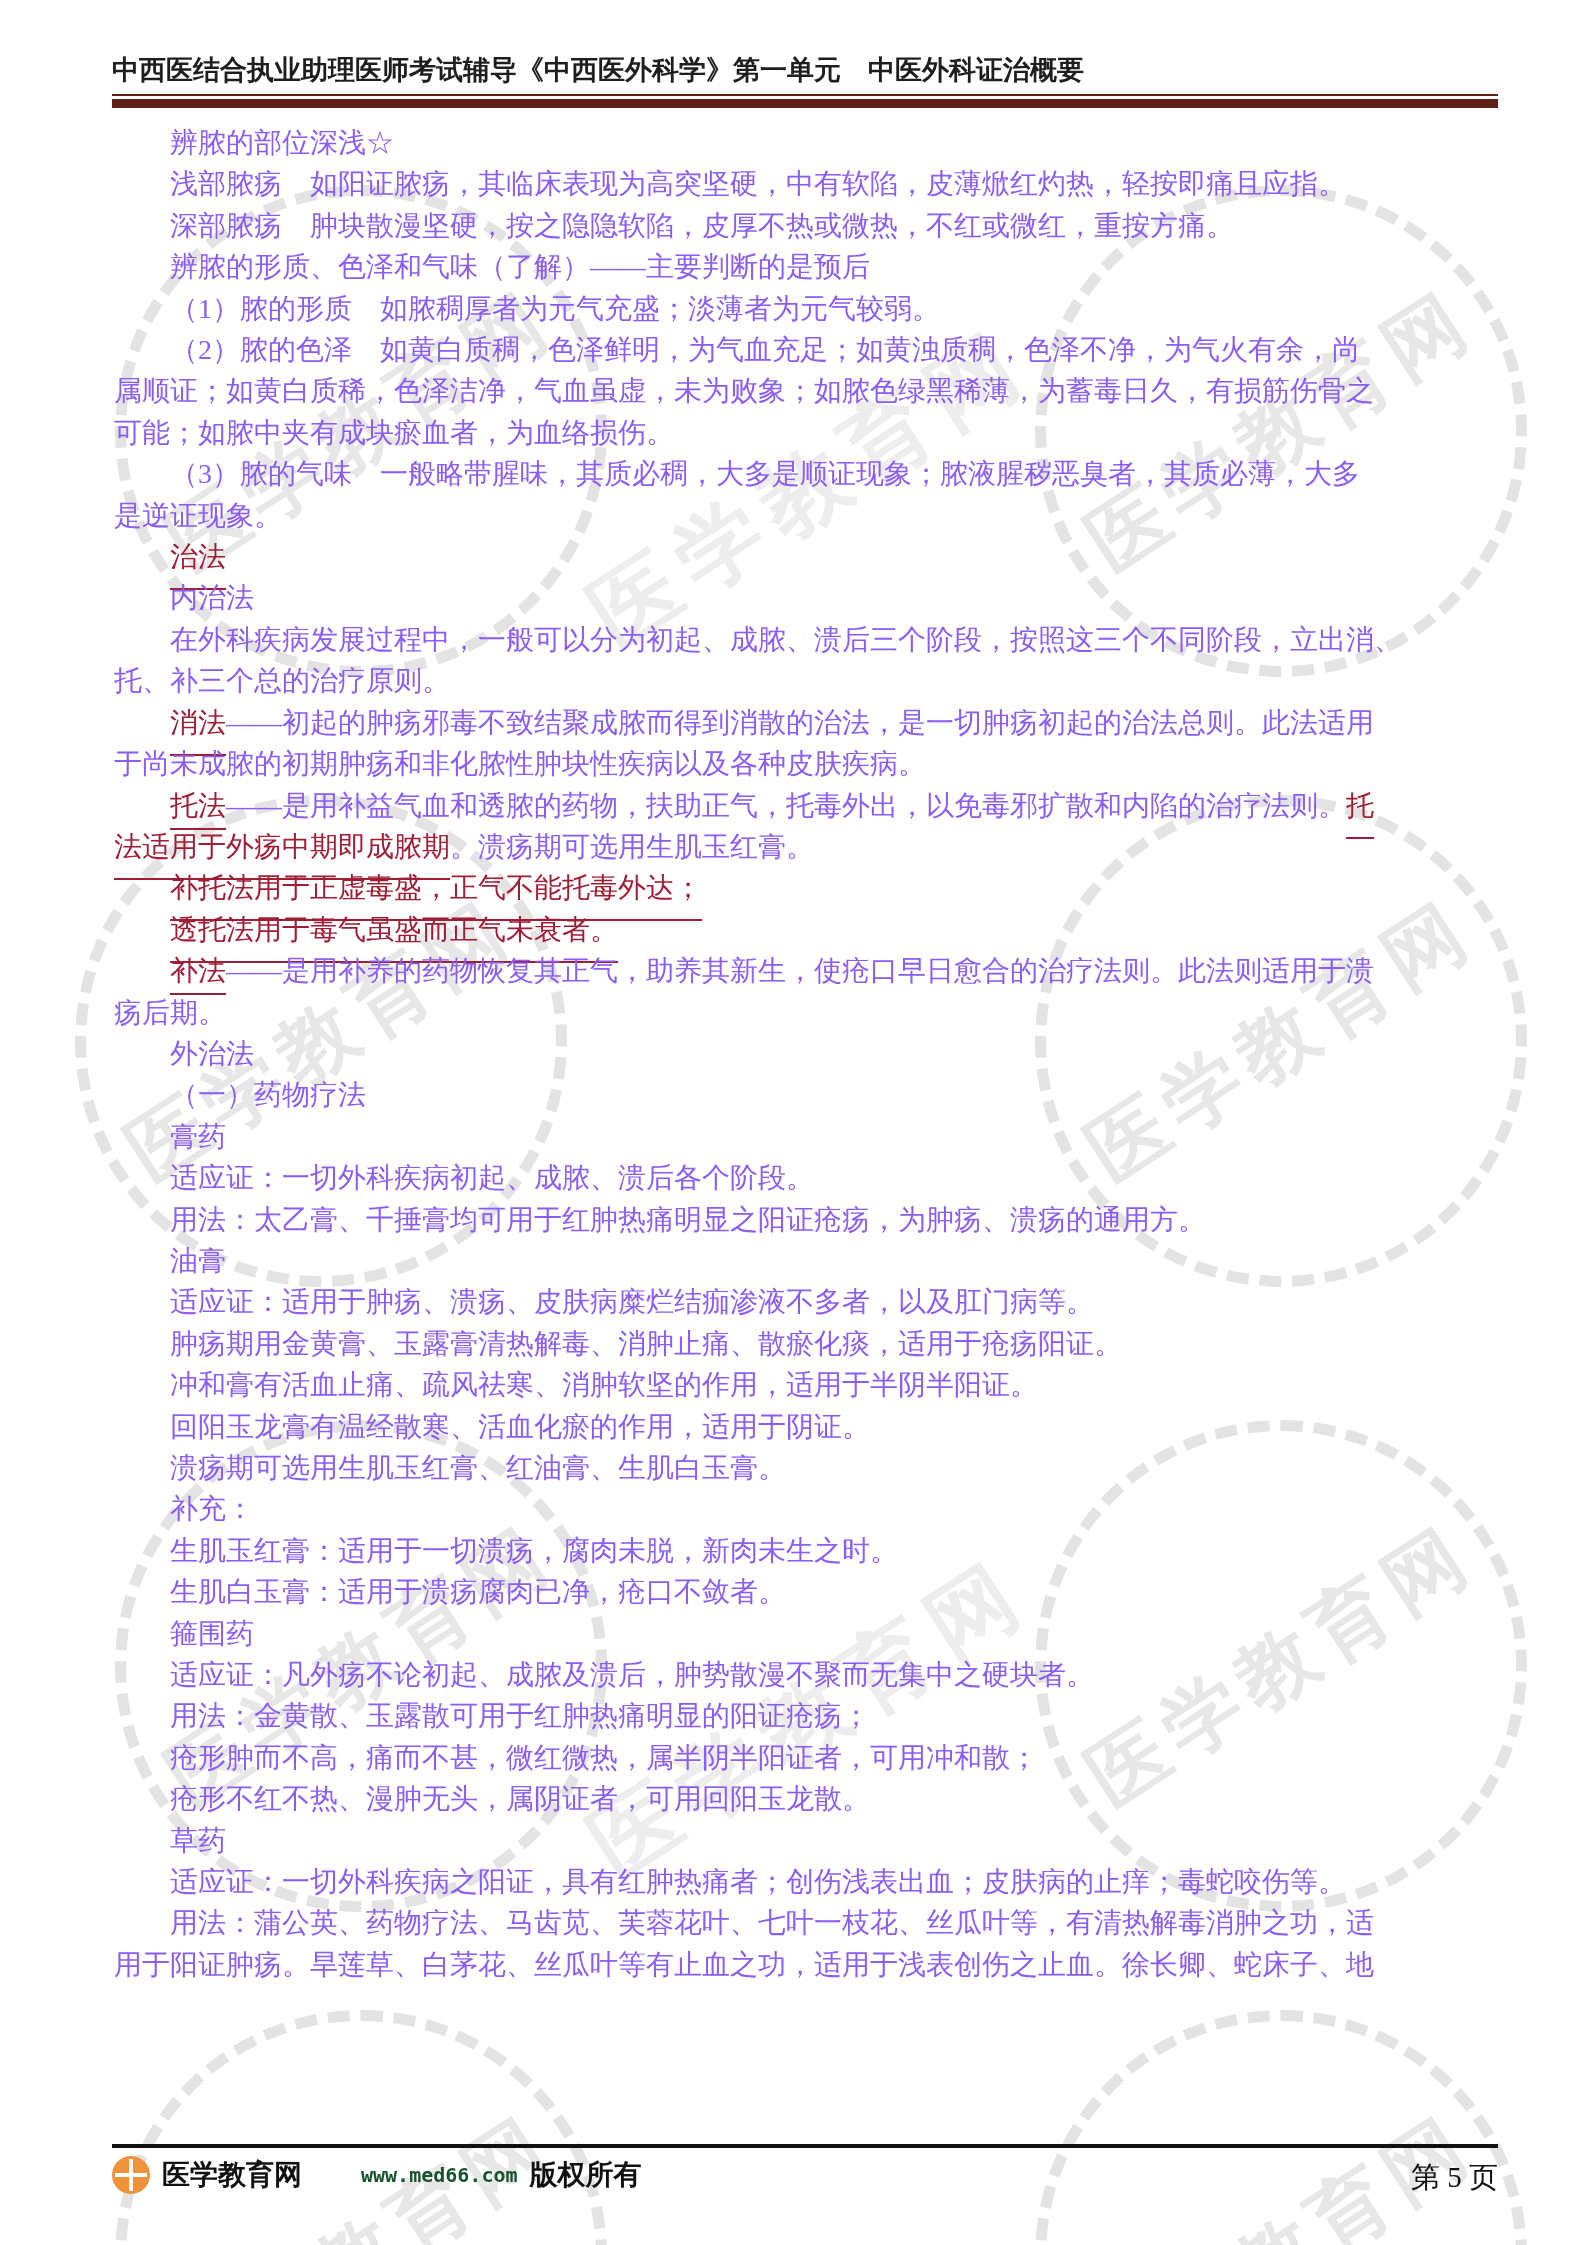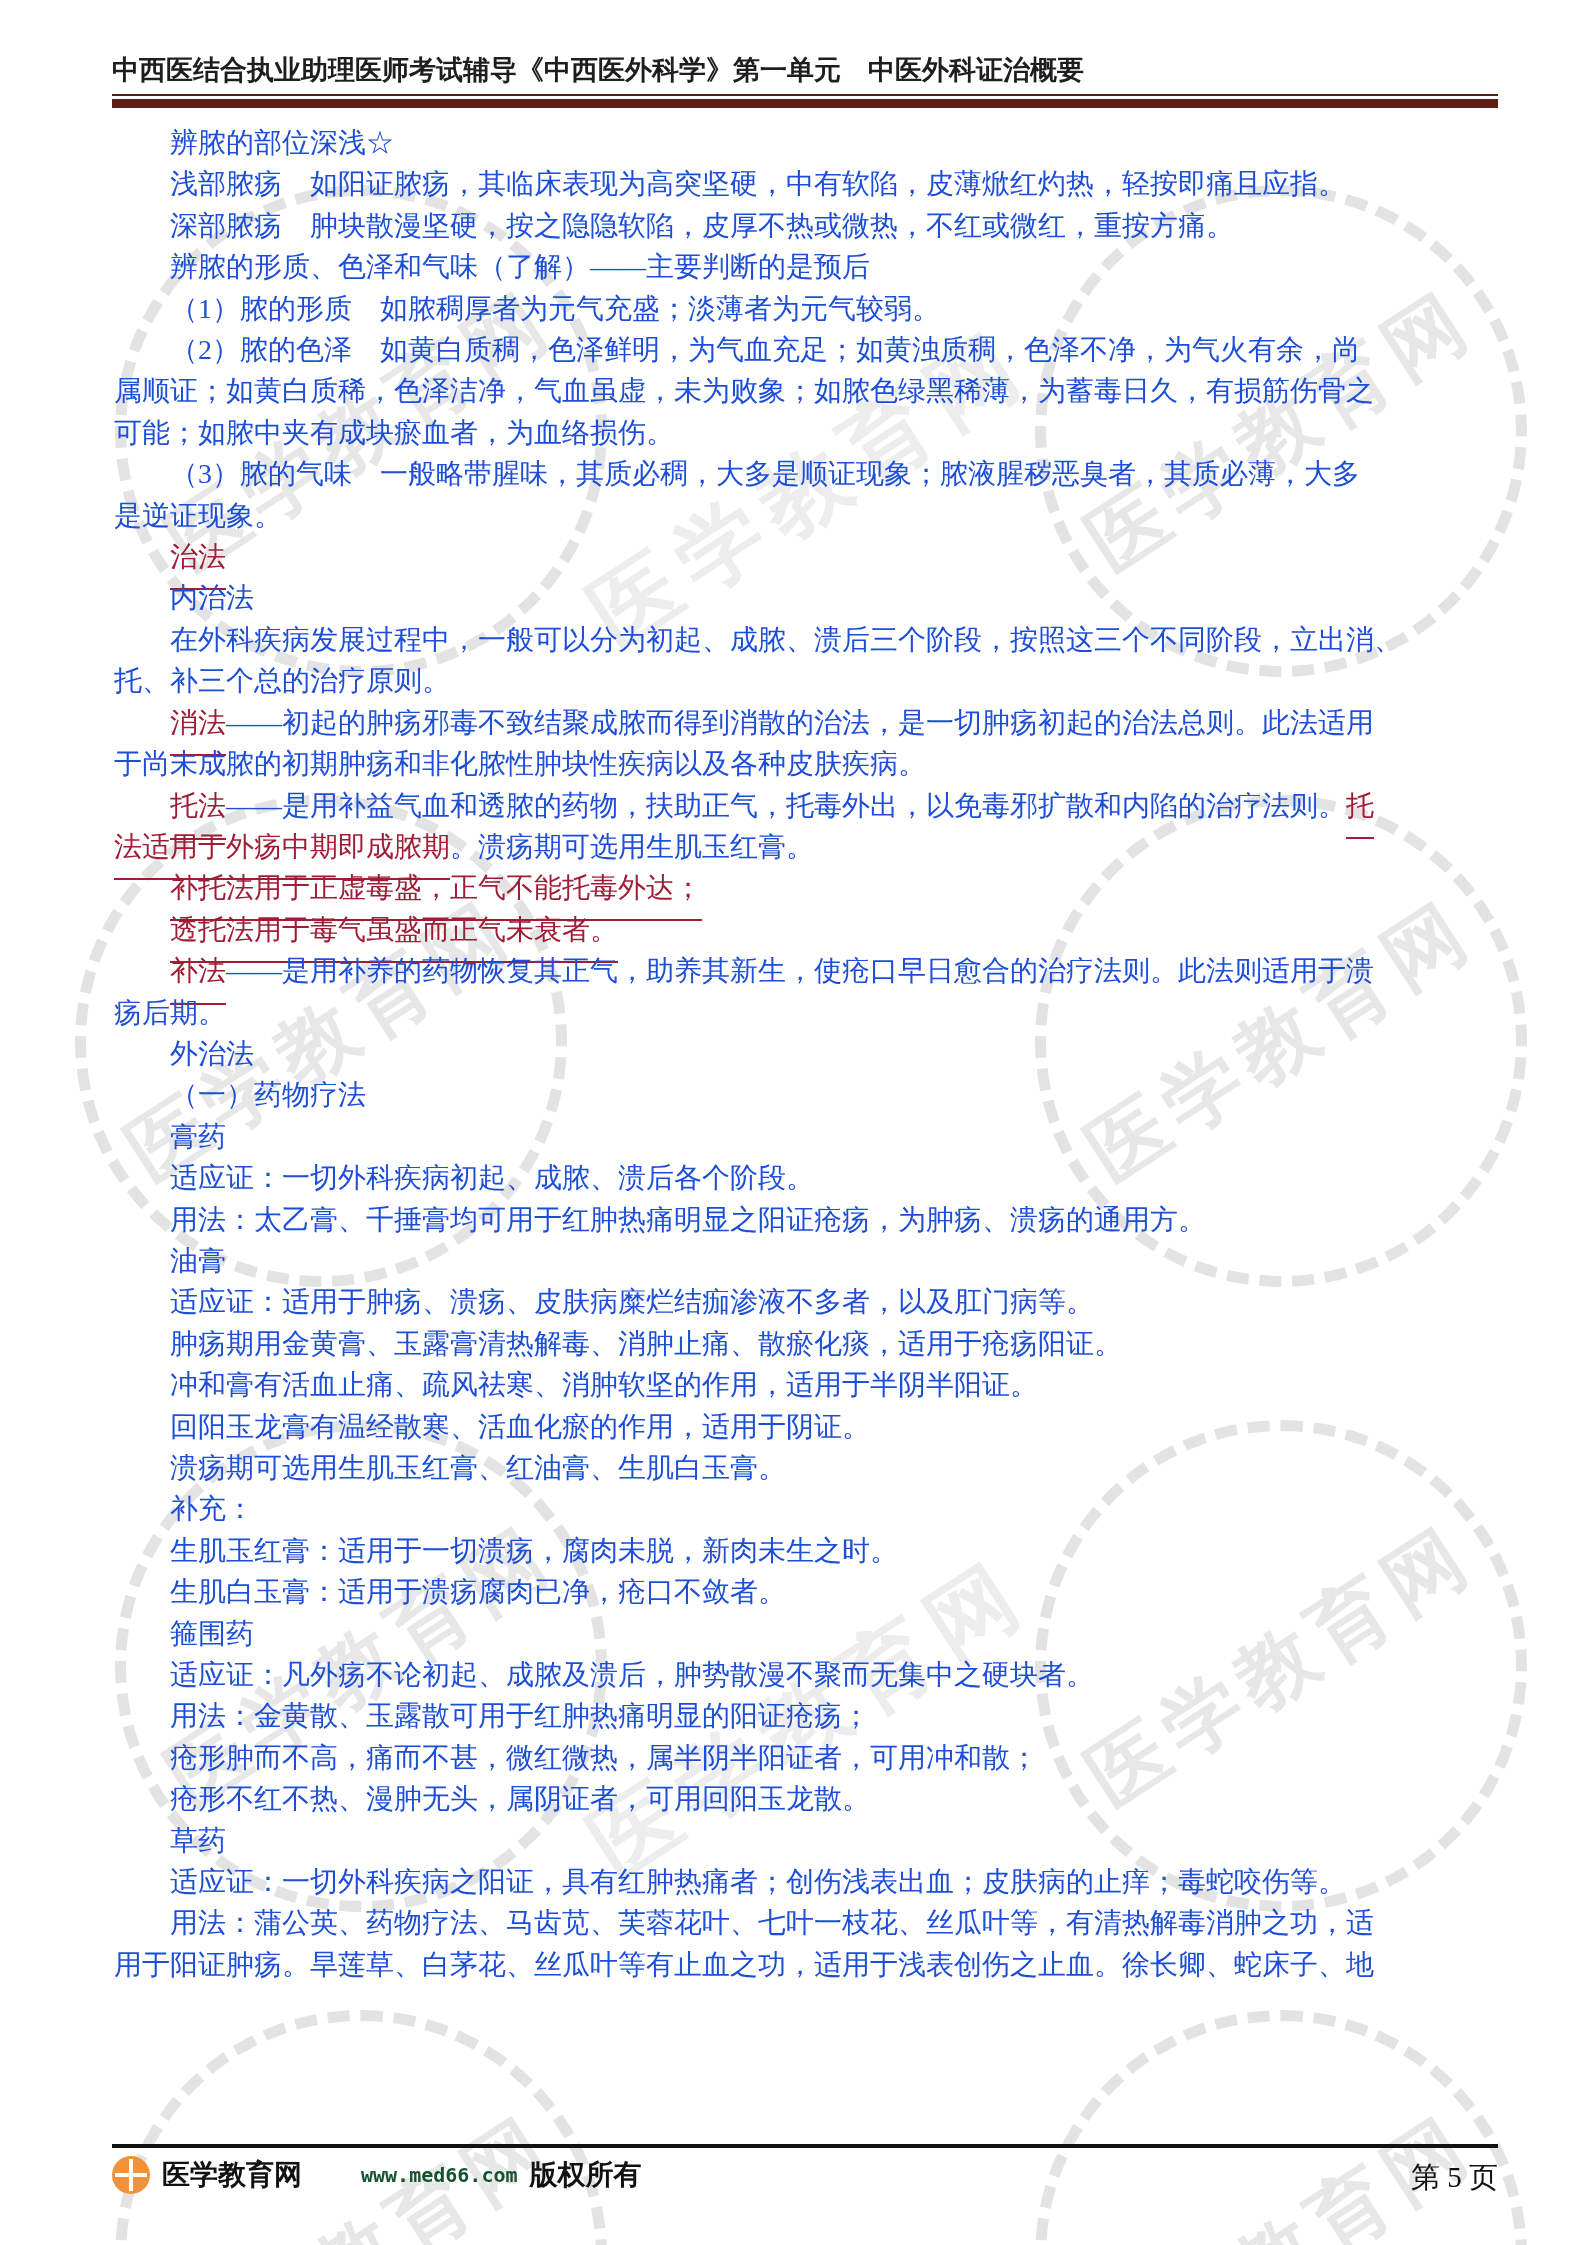--- a/index.html
+++ b/index.html
@@ -44,22 +44,22 @@
     position:absolute;left:112px;right:89px;top:99px;z-index:2;
     height:9px;background:var(--maroon);
   }
   
   .content{
     position:absolute;left:114px;right:89px;top:122px;z-index:1;
     font-size:28px;
   }
   .line{line-height:41.4px;white-space:nowrap;}
   .line.indent{padding-left:56px;}
-  .seg-n{color:#1d4ed8;}
-  .seg-r{color:var(--red);border-bottom:2px solid var(--red);padding-bottom:17px;}
+  .seg-n{color:#8b5cf6;}
+  .seg-r{color:var(--red);border-bottom:2px solid var(--red);padding-bottom:7px;}
   .seg-rb{color:var(--red);font-weight:normal;border-bottom:2px solid var(--red);padding-bottom:16px;}
   
   .footer-rule{
     position:absolute;left:112px;right:89px;top:2144px;z-index:2;
     height:4px;background:#111;
   }
   .footer{
     position:absolute;left:112px;right:89px;top:2156px;z-index:2;
     display:flex;justify-content:space-between;align-items:flex-start;
   }

